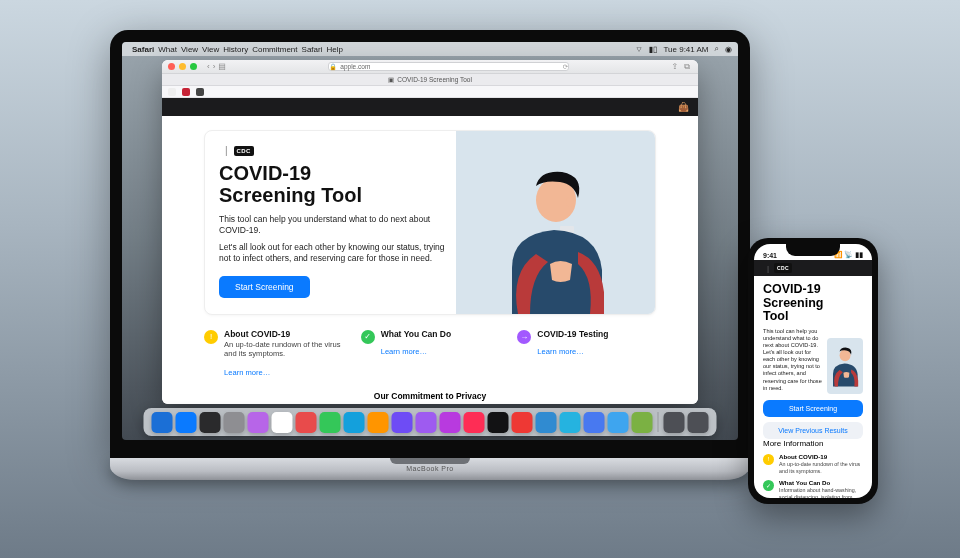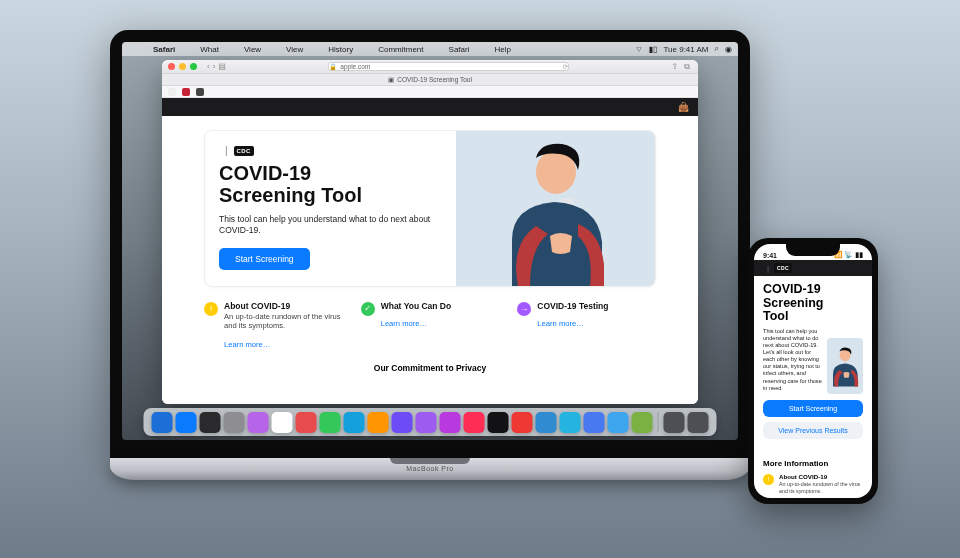--- a/index.html
+++ b/index.html
@@ -8,21 +8,21 @@
 
   
   .macbook { position:absolute; left:110px; top:30px; width:640px; }
   .mb-screen-outer { background:#0b0b0b; border-radius:18px 18px 0 0; padding:12px 12px 18px; box-shadow:0 10px 40px rgba(0,0,0,.35); }
   .mb-screen { background:linear-gradient(180deg,#9aa5ad 0%,#727d85 50%,#434a52 100%); height:398px; border-radius:4px; position:relative; overflow:hidden; }
   .mb-base { height:22px; background:linear-gradient(180deg,#d8dbe0 0%,#babdc3 60%,#8f9298 100%); border-radius:0 0 26px 26px / 0 0 14px 14px; position:relative; box-shadow:0 6px 14px rgba(0,0,0,.3);}
   .mb-notch { position:absolute; top:0; left:50%; transform:translateX(-50%); width:80px; height:6px; background:#6e7176; border-radius:0 0 6px 6px;}
   .mb-label { position:absolute; top:7px; left:50%; transform:translateX(-50%); font-size:7px; color:#555; letter-spacing:.5px;}
 
   
-  .mac-menubar { position:absolute; top:0; left:0; right:0; height:14px; background:rgba(255,255,255,.55); backdrop-filter:blur(6px); font-size:8px; color:#222; display:flex; align-items:center; padding:0 6px; gap:25px; }
+  .mac-menubar { position:absolute; top:0; left:0; right:0; height:14px; background:rgba(255,255,255,.55); backdrop-filter:blur(6px); font-size:8px; color:#222; display:flex; align-items:center; padding:0 6px; gap:4px; }
   .mac-menubar .right { margin-left:auto; display:flex; align-items:center; gap:6px; }
   .mac-menubar .appname { font-weight:600; }
   .apple-logo { font-size:9px; line-height:1; }
 
   
   .safari { position:absolute; top:18px; left:40px; right:40px; bottom:36px; background:#fff; border-radius:6px; box-shadow:0 12px 30px rgba(0,0,0,.35); display:flex; flex-direction:column; overflow:hidden; }
   .sf-titlebar { height:14px; background:linear-gradient(180deg,#f2f2f4,#e4e5e7); display:flex; align-items:center; padding:0 6px; gap:4px; border-bottom:1px solid #d3d4d7;}
   .tlight { width:7px; height:7px; border-radius:50%; }
   .tr{background:#ff5f57;} .ty{background:#febc2e;} .tg{background:#28c840;}
   .sf-titlebar .nav { margin-left:6px; display:flex; gap:3px; color:#888; font-size:8px;}
@@ -68,21 +68,21 @@
   .ip-status{height:16px;display:flex;align-items:flex-end;justify-content:space-between;padding:0 9px 1px;font-size:7px;font-weight:600;color:#111;}
   .ip-blackbar{height:16px;background:#1b1b1d;display:flex;align-items:center;padding:0 8px;color:#cfcfd1;font-size:8px;gap:5px;}
   .ip-content{padding:7px 9px 0;}
   .ip-content h2{font-size:12.5px;font-weight:800;line-height:1.08;margin-bottom:4px;}
   .ip-hero{display:flex;gap:4px;}
   .ip-txt{flex:1.2;}
   .ip-txt p{font-size:5.6px;line-height:1.28;color:#222;margin-bottom:2px;}
   .ip-ill{flex:.8;background:#d8e4ed;border-radius:4px;height:56px;align-self:flex-end;display:flex;align-items:flex-end;justify-content:center;overflow:hidden;}
   .ip-btn1{display:block;width:100%;margin-top:6px;background:#0a7aff;color:#fff;border:none;border-radius:6px;font-size:7px;padding:5px 0;font-weight:500;cursor:pointer;}
   .ip-btn2{display:block;width:100%;margin-top:5px;background:#eef1f6;color:#0a7aff;border:none;border-radius:6px;font-size:7px;padding:5px 0;font-weight:500;cursor:pointer;}
-  .ip-more{margin-top:20px;font-size:8px;font-weight:700;}
+  .ip-more{margin-top:0;font-size:8px;font-weight:400;}
   .ip-item{display:flex;gap:5px;margin-top:5px;}
   .ip-item .dot{width:11px;height:11px;font-size:6px;}
   .ip-item h6{font-size:6.2px;font-weight:800;margin-bottom:1px;}
   .ip-item p{font-size:5.3px;color:#444;line-height:1.25;}
 
   
   svg.person{display:block;}
 </style>
 </head>
 <body>
@@ -151,20 +151,21 @@
             <div class="card-wrap">
               <div class="hero">
                 <div class="hero-left">
                   <div class="logos">
                     <span></span>
                     <span style="color:#888">|</span>
                     <span class="cdc-badge">CDC</span>
                   </div>
                   <h1><span>COVID-19</span><br><span>Screening Tool</span></h1>
                   <p>This tool can help you understand what to do next about COVID-19.</p>
+                  <p>Let's all look out for each other by knowing our status, trying not to infect others, and reserving care for those in need.</p>
                   <button class="btn-primary">Start Screening</button>
                 </div>
                 <div class="hero-right">
                   <svg class="person" width="130" height="150" viewBox="0 0 130 150">
                     <ellipse cx="66" cy="36" rx="20" ry="22" fill="#f2b795"></ellipse>
                     <path d="M46 22 Q50 6 72 8 Q94 12 88 34 Q84 20 70 18 Q54 16 46 22 Z" fill="#0f0f12"></path>
                     <ellipse cx="80" cy="38" rx="4" ry="5" fill="#f2b795"></ellipse>
                     <rect x="70" y="62" width="14" height="8" rx="1" fill="#e3e6ea"></rect>
                     <path d="M22 150 L22 104 Q22 70 64 66 Q108 68 112 106 L112 150 Z" fill="#274a6b"></path>
                     <path d="M28 150 Q20 108 46 90 L58 98 Q40 112 40 150 Z" fill="#b93a3a"></path>

